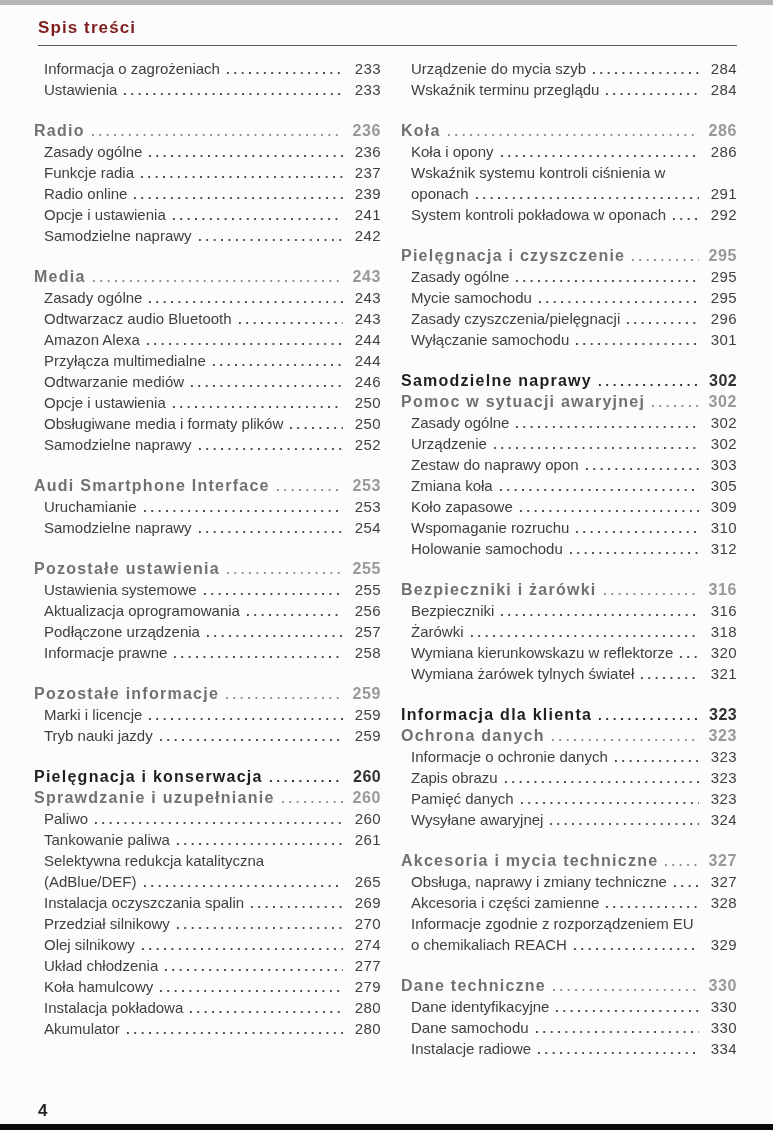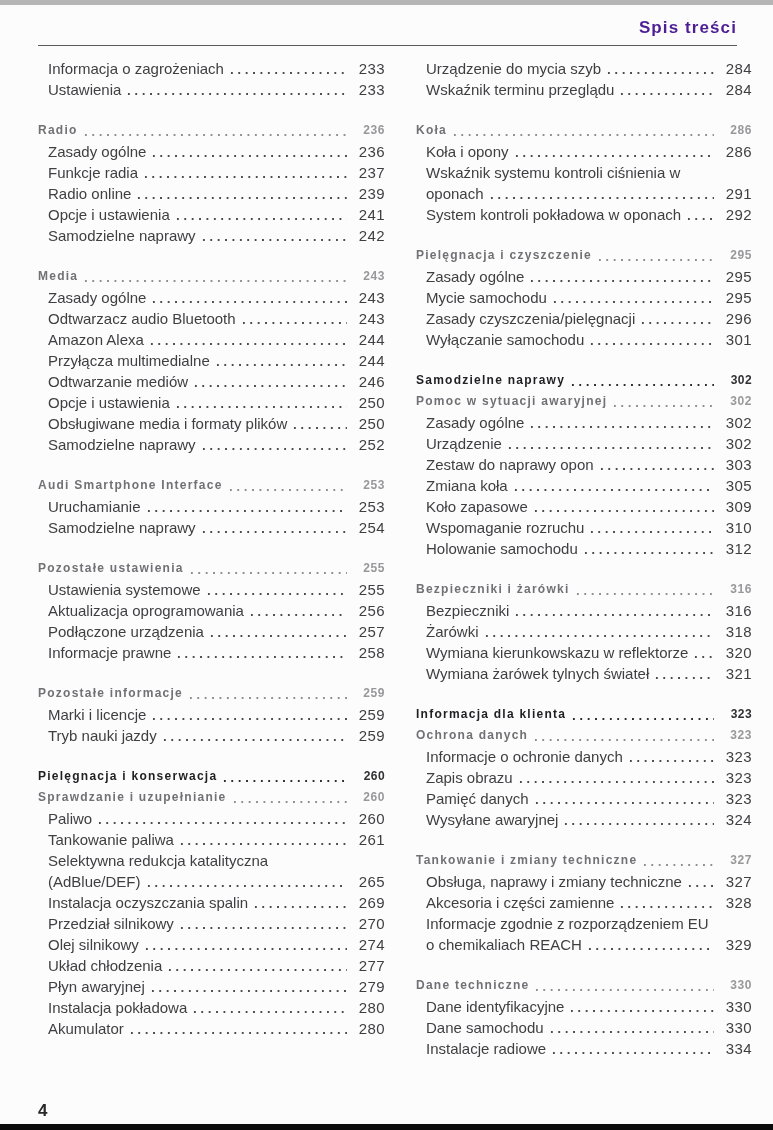--- a/index.html
+++ b/index.html
@@ -6,43 +6,43 @@
   body{
     width:773px;height:1130px;position:relative;overflow:hidden;
     background:#fcfcfc;
     font-family:"Liberation Sans",sans-serif;
     -webkit-font-smoothing:antialiased;
   }
   .scan-top{position:absolute;top:0;left:0;right:0;height:5px;background:#b5b5b5;}
   .scan-bottom{position:absolute;bottom:0;left:0;right:0;height:6px;background:#0b0b0b;}
   .page-inner{padding:18px 36px 0 38px;}
   .page-title{
-    font-size:17px;font-weight:700;letter-spacing:1.1px;color:#4c1d95;
-    line-height:20px;margin:0;text-align:right;
+    font-size:17px;font-weight:700;letter-spacing:1.1px;color:#7f1d1d;
+    line-height:20px;margin:0;
   }
   .header-rule{margin-top:7px;border-bottom:1.6px solid #5a5a5c;height:0;}
-  .columns{display:flex;gap:31px;margin-top:12px;}
+  .columns{display:flex;gap:20px;margin-top:12px;justify-content:flex-end;}
   .col-left{width:347px;flex:none;}
   .col-right{width:336px;flex:none;}
 
   .entry{font-size:15px;line-height:21px;color:#3f3f42;}
   .entry.flexrow{display:flex;align-items:baseline;}
   .entry.item{padding-left:10px;}
   .entry.gap{margin-top:20px;}
 
   .entry .label{white-space:nowrap;flex-shrink:0;}
   .entry .dots{
     flex:1;align-self:stretch;margin:0 6px 0 6px;min-width:8px;
     background-image:radial-gradient(circle 1.15px at 2px 2px, #4b4b4f 99%, transparent 100%);
     background-size:7.4px 4px;background-repeat:repeat-x;
     background-position:left calc(100% - 4px);
   }
   .entry .page{min-width:32px;text-align:right;white-space:nowrap;letter-spacing:0.4px;}
 
-  .entry.chapter,.entry.part{font-weight:700;letter-spacing:1.25px;font-size:12px;}
+  .entry.chapter,.entry.part{font-weight:700;letter-spacing:1.25px;font-size:16px;}
   .entry.chapter{color:#717175;}
   .entry.chapter .page{color:#98989b;letter-spacing:0.6px;}
   .entry.chapter .dots{background-image:radial-gradient(circle 1.15px at 2px 2px, #8e8e91 99%, transparent 100%);}
   .entry.part{color:#1f1f22;}
   .entry.part .page{color:#313134;}
   .entry.part .dots{background-image:radial-gradient(circle 1.15px at 2px 2px, #2c2c2f 99%, transparent 100%);}
 
   .entry.wrap{display:block;}
   .entry.wrap .l1{white-space:nowrap;}
   .entry.wrap .l2{display:flex;align-items:baseline;}
@@ -245,21 +245,21 @@
           <span class="label">Olej silnikowy</span>
           <span class="dots"></span>
           <span class="page">274</span>
         </div>
         <div class="entry item flexrow">
           <span class="label">Układ chłodzenia</span>
           <span class="dots"></span>
           <span class="page">277</span>
         </div>
         <div class="entry item flexrow">
-          <span class="label">Płyn awaryjnej</span>
+          <span class="label">Koła hamulcowy</span>
           <span class="dots"></span>
           <span class="page">279</span>
         </div>
         <div class="entry item flexrow">
           <span class="label">Instalacja pokładowa</span>
           <span class="dots"></span>
           <span class="page">280</span>
         </div>
         <div class="entry item flexrow">
           <span class="label">Akumulator</span>
@@ -420,21 +420,21 @@
           <span class="label">Pamięć danych</span>
           <span class="dots"></span>
           <span class="page">323</span>
         </div>
         <div class="entry item flexrow">
           <span class="label">Wysyłane awaryjnej</span>
           <span class="dots"></span>
           <span class="page">324</span>
         </div>
         <div class="entry chapter gap flexrow">
-          <span class="label">Tankowanie i zmiany techniczne</span>
+          <span class="label">Akcesoria i mycia techniczne</span>
           <span class="dots"></span>
           <span class="page">327</span>
         </div>
         <div class="entry item flexrow">
           <span class="label">Obsługa, naprawy i zmiany techniczne</span>
           <span class="dots"></span>
           <span class="page">327</span>
         </div>
         <div class="entry item flexrow">
           <span class="label">Akcesoria i części zamienne</span>

